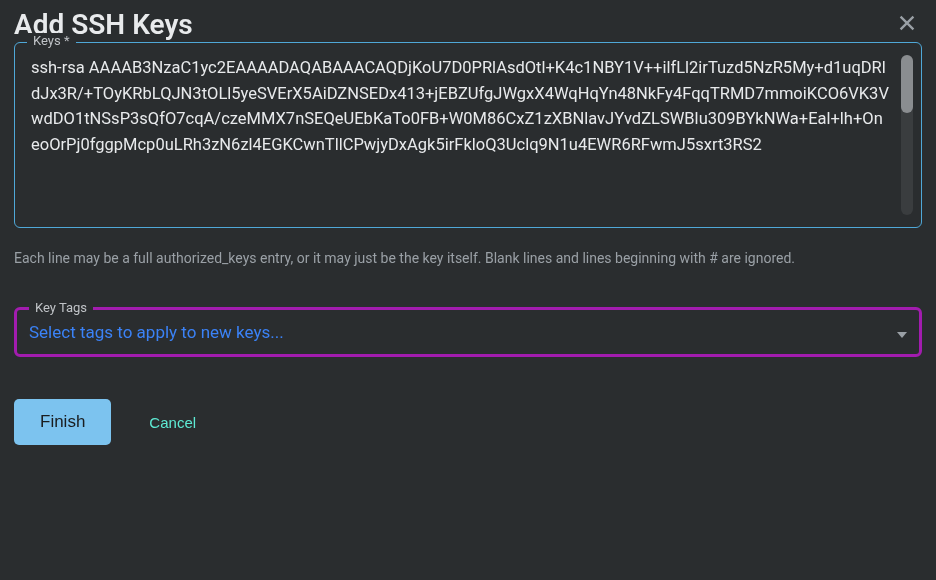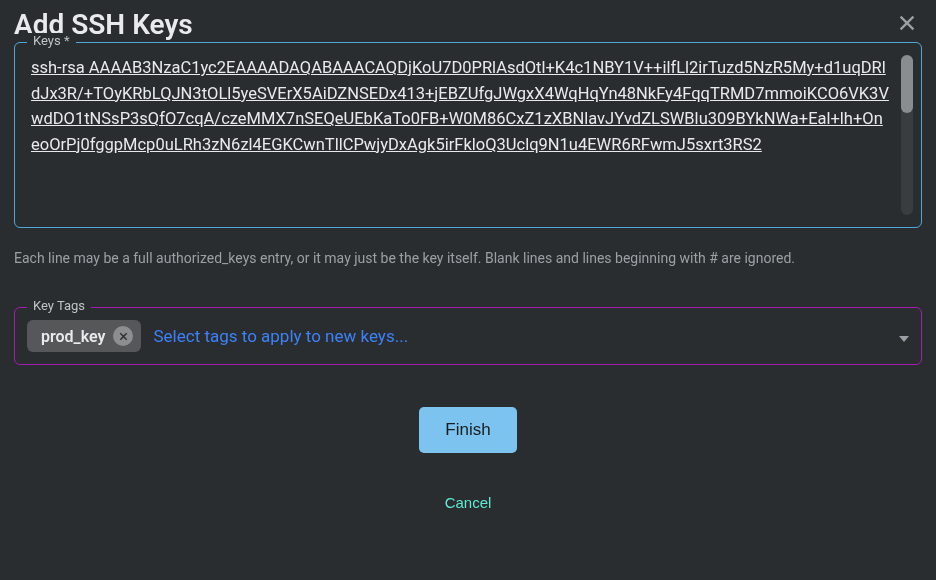--- a/index.html
+++ b/index.html
@@ -51,21 +51,20 @@
       position: absolute;
       top: -10px;
       left: 12px;
       background: #2a2d2f;
       padding: 0 6px;
       font-size: 13px;
       color: #c0c3c7;
     }
     .textarea-wrap {
       display: flex;
-      text-decoration: underline;
     }
     .keys-text {
       flex: 1;
       color: #e8eaec;
       font-size: 16.5px;
       line-height: 1.55;
       word-break: break-all;
       overflow: hidden;
       height: 160px;
     }
@@ -86,21 +85,21 @@
       border-radius: 6px;
     }
     .help-text {
       font-size: 14px;
       color: #9aa0a6;
       margin-top: 20px;
       line-height: 1.5;
     }
     .fieldset-tags {
       position: relative;
-      border: 1px solid #a21caf;
+      border: 3px solid #a21caf;
       border-radius: 6px;
       margin-top: 38px;
       padding: 12px 12px;
       display: flex;
       align-items: center;
       gap: 12px;
     }
     .legend-tags {
       position: absolute;
       top: -10px;
@@ -150,21 +149,20 @@
     .dropdown-arrow svg {
       width: 10px;
       height: 6px;
       fill: #9aa0a6;
     }
     .footer {
       display: flex;
       gap: 28px;
       align-items: center;
       padding: 42px 14px 0 14px;
-      flex-direction: column;
     }
     .btn-primary {
       background: #7cc3ef;
       color: #1a1d1f;
       font-size: 17px;
       font-weight: 500;
       border: none;
       border-radius: 5px;
       padding: 13px 26px;
       cursor: pointer;
@@ -198,28 +196,20 @@
       <div class="keys-text">ssh-rsa AAAAB3NzaC1yc2EAAAADAQABAAACAQDjKoU7D0PRlAsdOtl+K4c1NBY1V++ilfLl2irTuzd5NzR5My+d1uqDRldJx3R/+TOyKRbLQJN3tOLl5yeSVErX5AiDZNSEDx413+jEBZUfgJWgxX4WqHqYn48NkFy4FqqTRMD7mmoiKCO6VK3VwdDO1tNSsP3sQfO7cqA/czeMMX7nSEQeUEbKaTo0FB+W0M86CxZ1zXBNlavJYvdZLSWBlu309BYkNWa+Eal+lh+OneoOrPj0fggpMcp0uLRh3zN6zl4EGKCwnTllCPwjyDxAgk5irFkloQ3Uclq9N1u4EWR6RFwmJ5sxrt3RS2</div>
       <div class="scrollbar-track">
         <div class="scrollbar-thumb"></div>
       </div>
     </div>
   </div>
   <div class="help-text">Each line may be a full authorized_keys entry, or it may just be the key itself. Blank lines and lines beginning with # are ignored.</div>
 
   <div class="fieldset-tags">
     <div class="legend-tags">Key Tags</div>
-    <div class="chip">
-      <span class="chip-label">prod_key</span>
-      <span class="chip-remove">
-        <svg viewBox="0 0 24 24" fill="none">
-          <path d="M5 5 L19 19 M19 5 L5 19"></path>
-        </svg>
-      </span>
-    </div>
     <div class="tags-placeholder">Select tags to apply to new keys...</div>
     <div class="dropdown-arrow">
       <svg viewBox="0 0 10 6">
           <path d="M0 0 L5 6 L10 0 Z"></path>
         </svg>
     </div>
   </div>
 
 </div>
 

